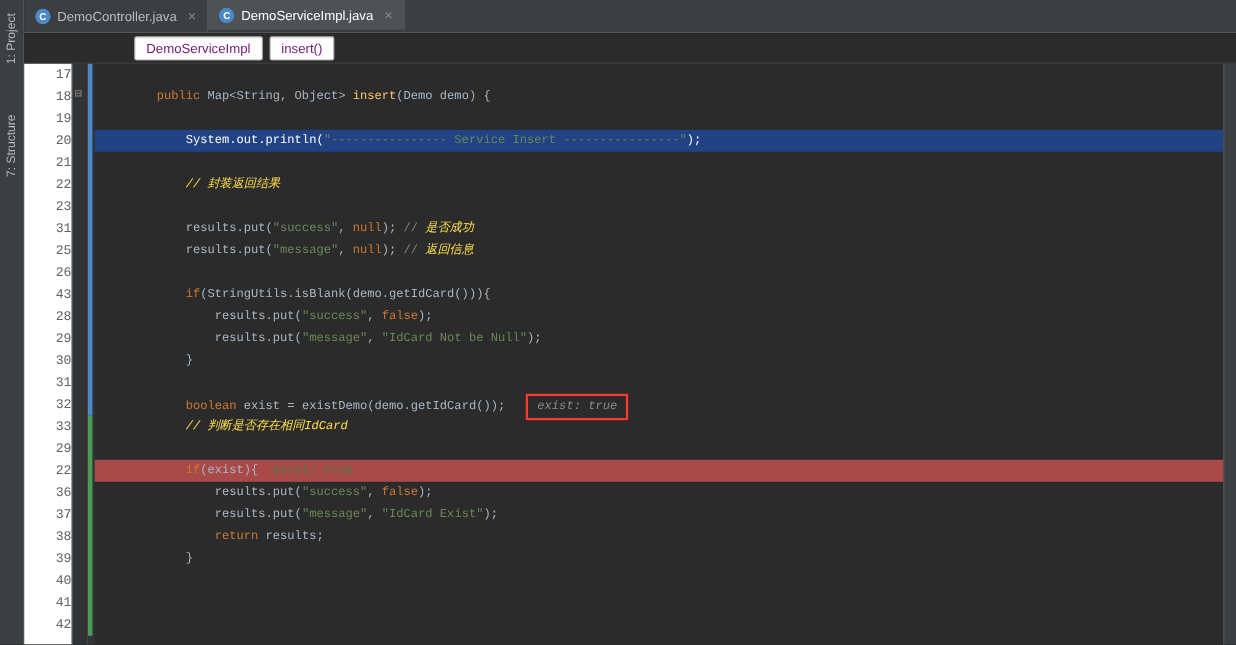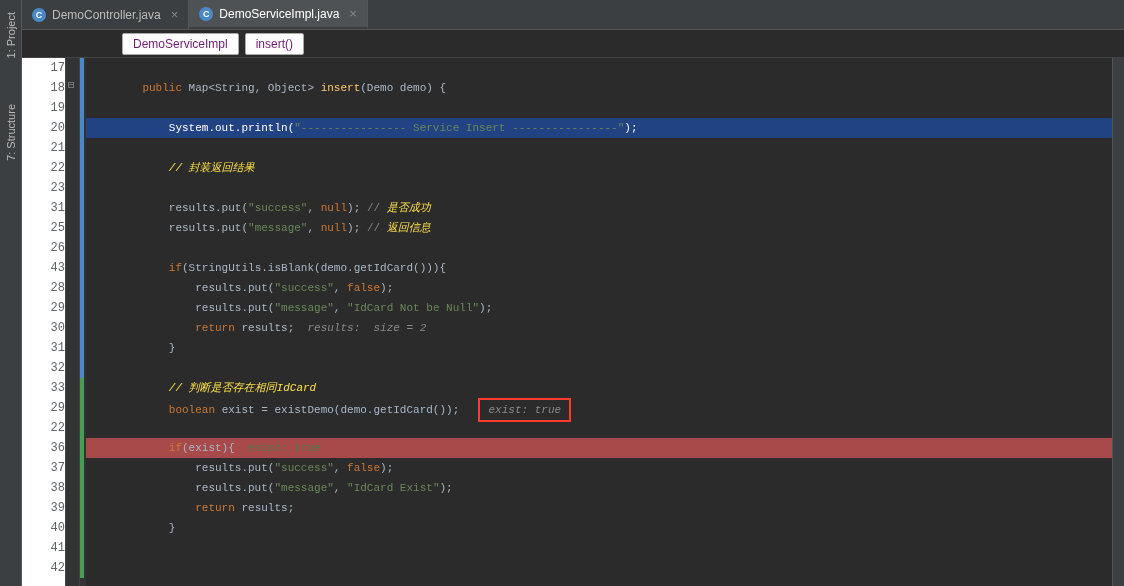--- a/index.html
+++ b/index.html
@@ -213,25 +213,24 @@
         <div class="line hl-blue">        System.out.println(<span class="str">"---------------- Service Insert ----------------"</span>);</div>
         <div class="line">&nbsp;</div>
         <div class="line">        <span class="cmt-cn">// 封装返回结果</span></div>
         <div class="line">&nbsp;</div>
         <div class="line">        results.put(<span class="str">"success"</span>, <span class="kw">null</span>); <span class="cmt">// </span><span class="cmt-cn">是否成功</span></div>
         <div class="line">        results.put(<span class="str">"message"</span>, <span class="kw">null</span>); <span class="cmt">// </span><span class="cmt-cn">返回信息</span></div>
         <div class="line">&nbsp;</div>
         <div class="line">        <span class="kw">if</span>(StringUtils.isBlank(demo.getIdCard())){</div>
         <div class="line">            results.put(<span class="str">"success"</span>, <span class="kw">false</span>);</div>
         <div class="line">            results.put(<span class="str">"message"</span>, <span class="str">"IdCard Not be Null"</span>);</div>
-        <div class="line">            <span class="kw">return</span> results;  <span class="hint">results:  size = 2</span></div>
         <div class="line">        }</div>
         <div class="line">&nbsp;</div>
+        <div class="line">        <span class="kw">boolean</span> exist = existDemo(demo.getIdCard());  <span class="hint-box">exist: true</span></div>
         <div class="line">        <span class="cmt-cn">// 判断是否存在相同IdCard</span></div>
-        <div class="line">        <span class="kw">boolean</span> exist = existDemo(demo.getIdCard());  <span class="hint-box">exist: true</span></div>
         <div class="line">&nbsp;</div>
         <div class="line hl-red">        <span class="kw">if</span>(exist){  <span style="color:#4a7a4a;font-style:italic">exist: true</span></div>
         <div class="line">            results.put(<span class="str">"success"</span>, <span class="kw">false</span>);</div>
         <div class="line">            results.put(<span class="str">"message"</span>, <span class="str">"IdCard Exist"</span>);</div>
         <div class="line">            <span class="kw">return</span> results;</div>
         <div class="line">        }</div>
         <div class="line">&nbsp;</div>
       </div>
     <div class="errstrip"></div>
   </div>

